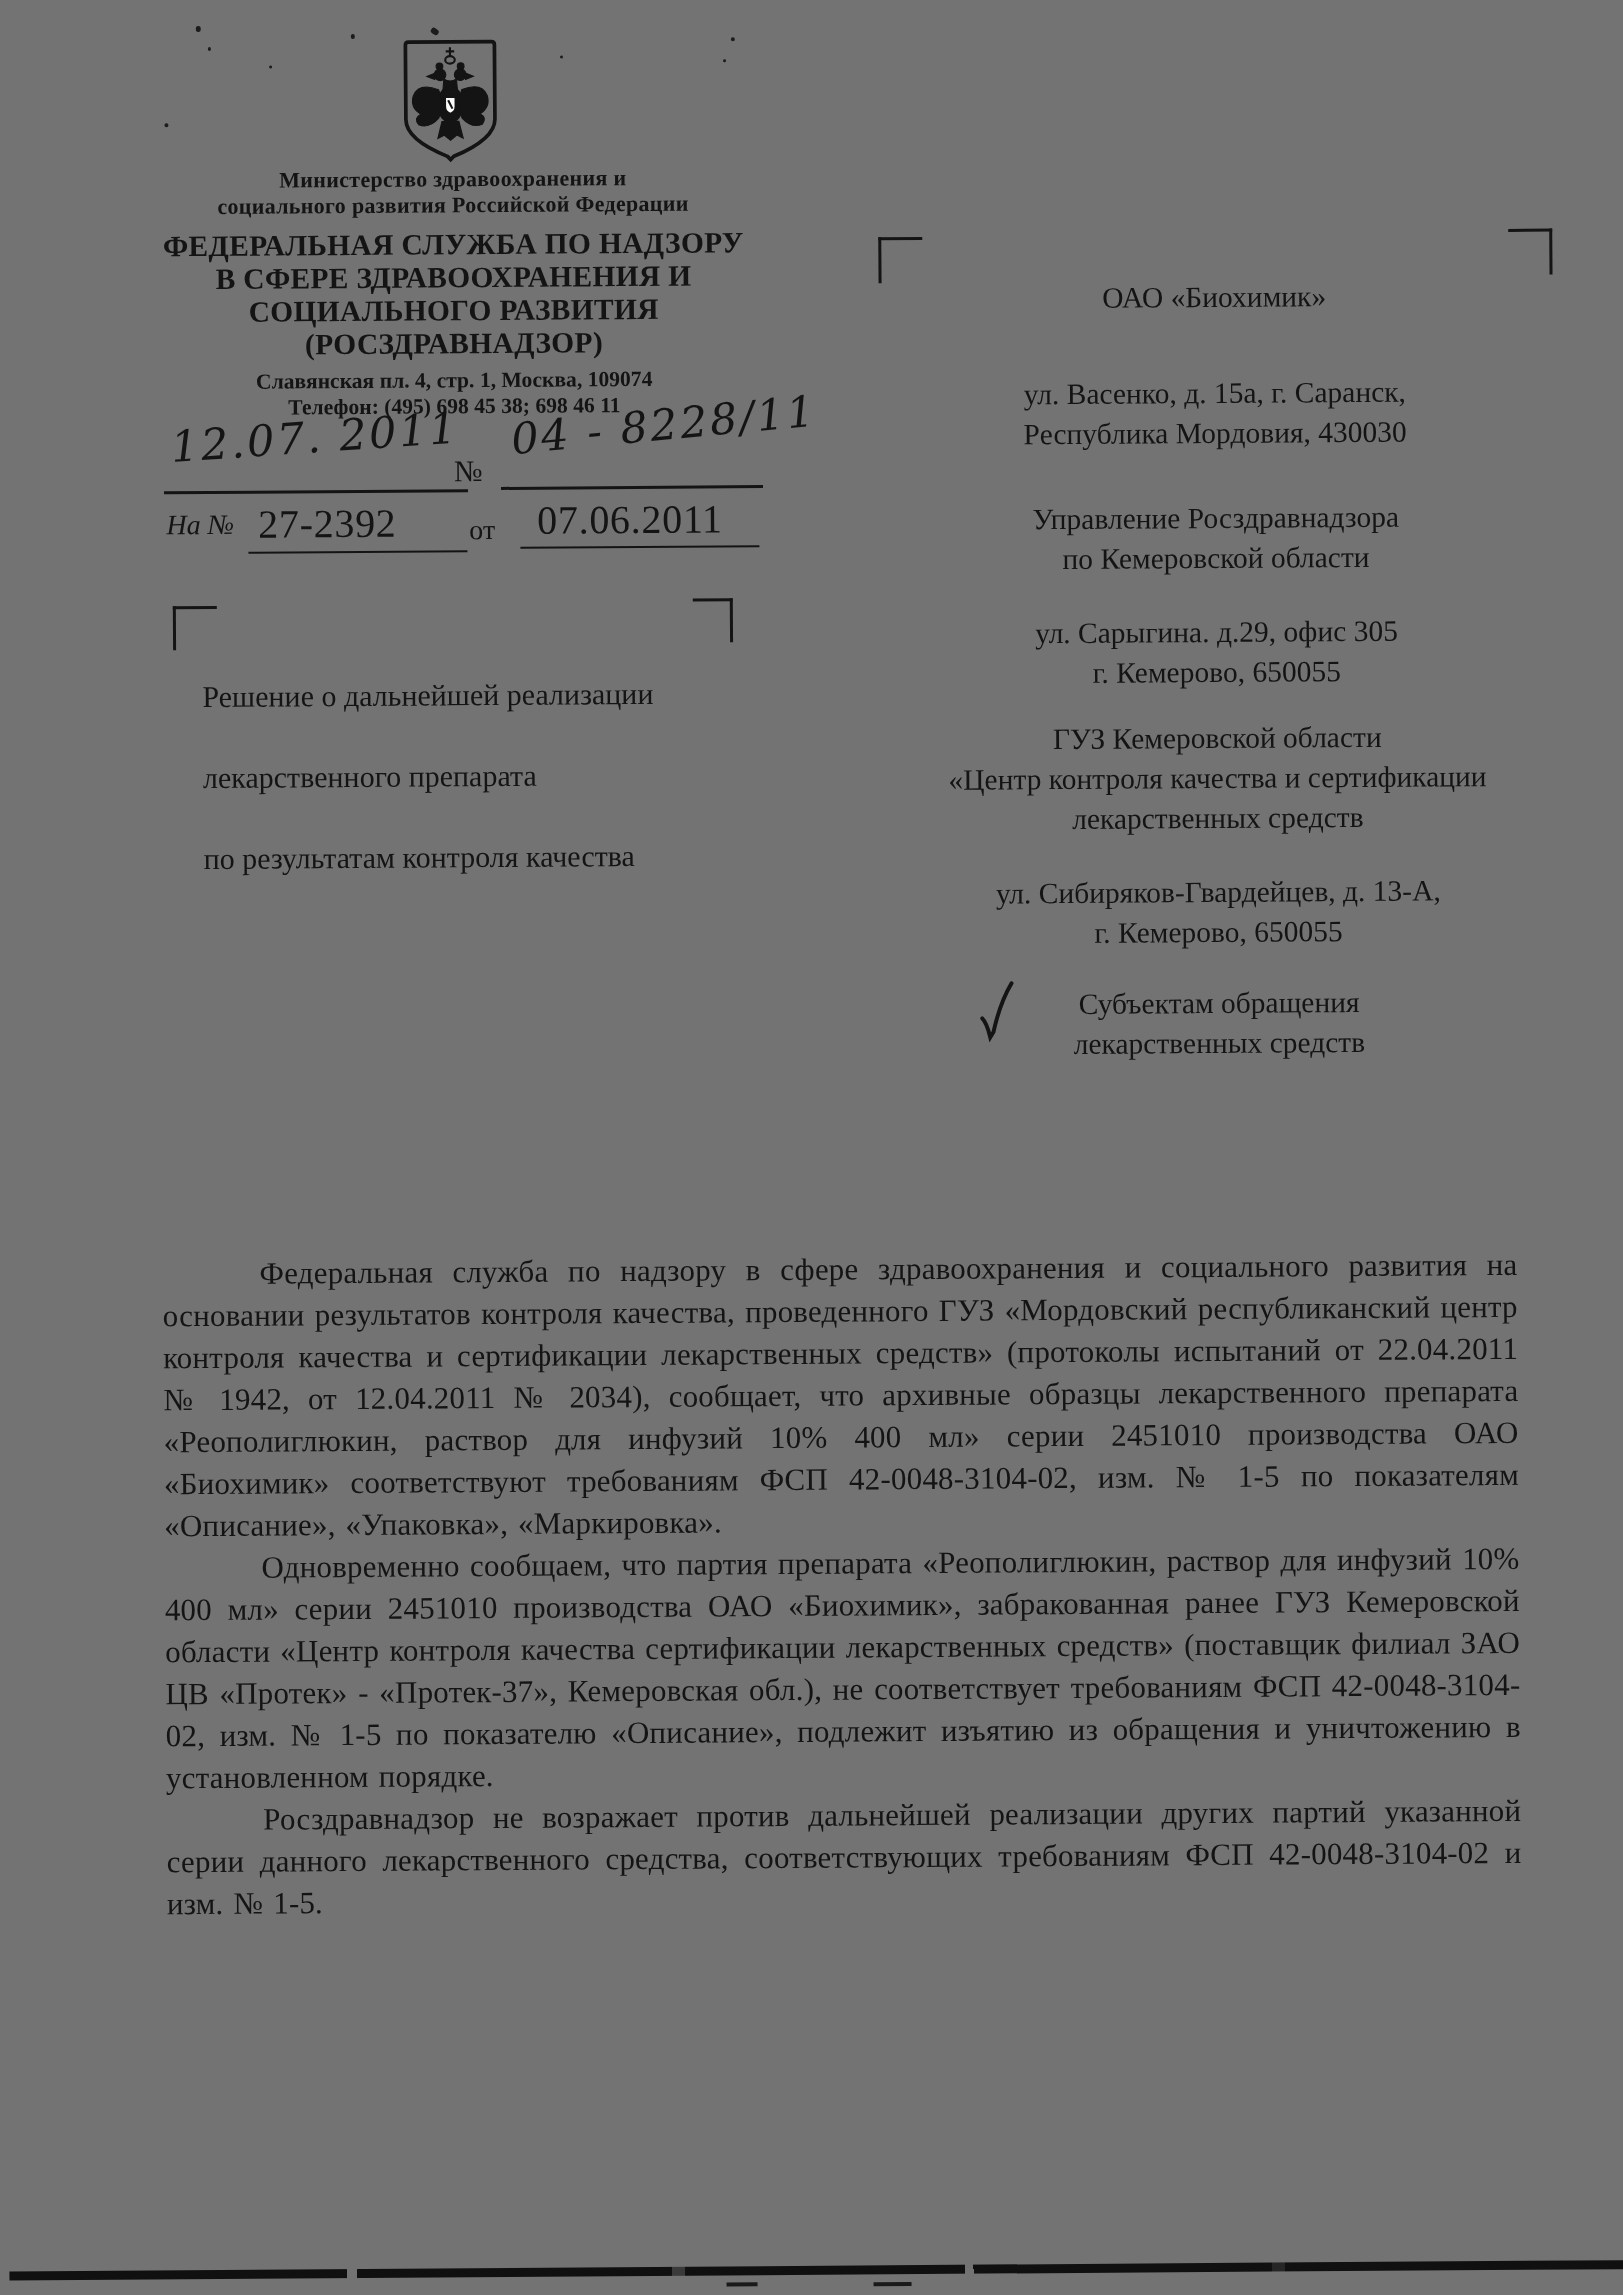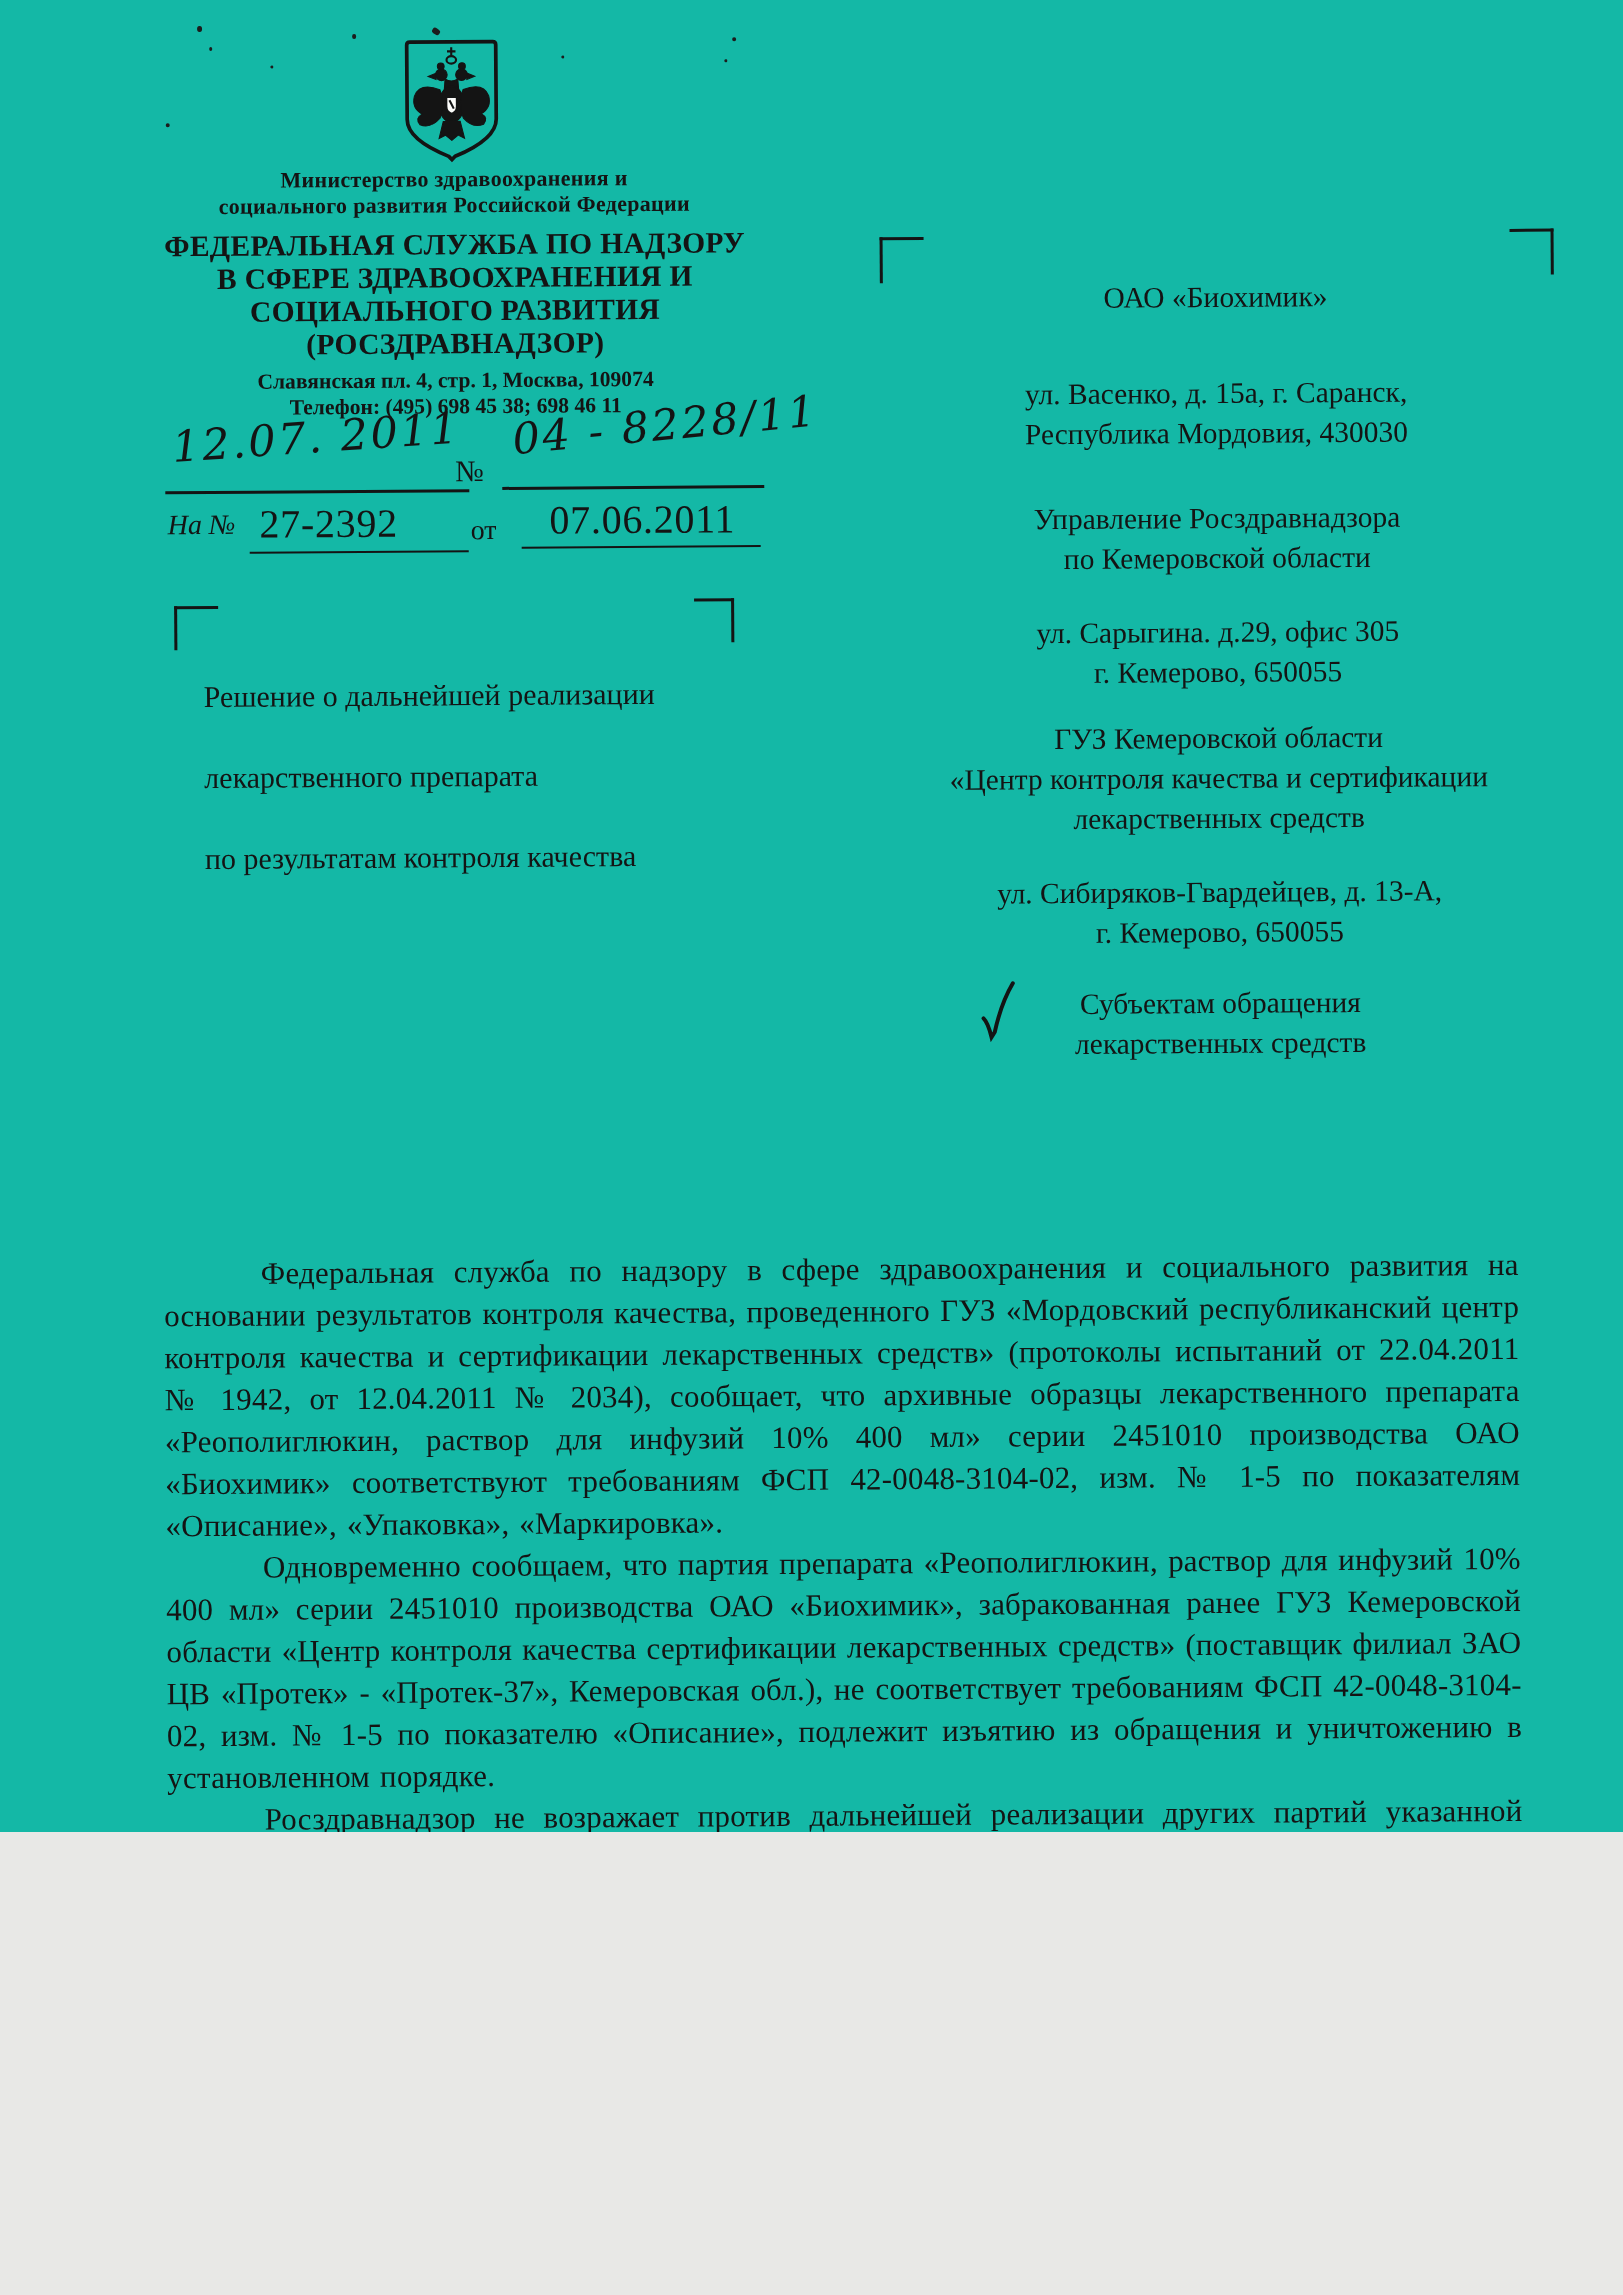--- a/index.html
+++ b/index.html
@@ -1,18 +1,18 @@
 <!DOCTYPE html>
 <html lang="ru" style="font-size:10.5px"><head>
 <meta charset="utf-8">
 <style>
   html,body{margin:0;padding:0;background:#e8e8e6;}
   .page{
-    position:relative;width:1623px;height:1832px;margin:0 auto;
-    background:#14b8a6;color:#141414;overflow:hidden;
+    position:relative;width:1623px;height:2295px;margin:0 auto;
+    background:#737373;color:#141414;overflow:hidden;
     font-family:"Liberation Serif", serif;
   }
   .rot{position:absolute;inset:0;transform:rotate(-0.4deg);transform-origin:48% 40%;}
   .abs{position:absolute;}
   
   .emblem{left:403px;top:35px;width:106px;height:130px;}
   .ministry{left:157px;top:164px;width:602px;text-align:center;
     font-weight:700;font-size:22px;line-height:26px;letter-spacing:0.3px;}
   .service{left:147px;top:226px;width:622px;text-align:center;
     font-weight:700;font-size:29.5px;line-height:33px;letter-spacing:0.3px;}
@@ -111,21 +111,21 @@
   <div class="abs refrow">
     <div class="abs hand hand-date">12.07. 2011</div>
     <div class="uline" style="left:3.3px;top:82px;width:304px;"></div>
     <div class="abs nosign">№</div>
     <div class="abs hand hand-num">04 - 8228/11</div>
     <div class="uline" style="left:340px;top:80px;width:262px;"></div>
     <div class="abs lbl" style="left:5.2px;top:100px;font-style:italic;">На №</div>
     <div class="abs typed" style="left:97px;top:92px;">27-2392</div>
     <div class="uline" style="left:87px;top:143px;width:219px;height:2px;"></div>
     <div class="abs lbl" style="left:308px;top:107px;">от</div>
-    <div class="abs typed" style="left:387px;top:90px;">07.06.2011</div>
+    <div class="abs typed" style="left:376px;top:90px;">07.06.2011</div>
     <div class="uline" style="left:359px;top:140px;width:239px;height:2px;"></div>
   </div>
 
   <div class="abs corner l" style="left:175px;top:602px;"></div>
   <div class="abs corner r" style="left:695px;top:598px;width:37px;"></div>
   <div class="abs corner l" style="left:883px;top:238px;height:43px;"></div>
   <div class="abs corner r" style="left:1513px;top:234px;height:43px;"></div>
 
   <div class="abs subject">
     <div>Решение о дальнейшей реализации</div>

